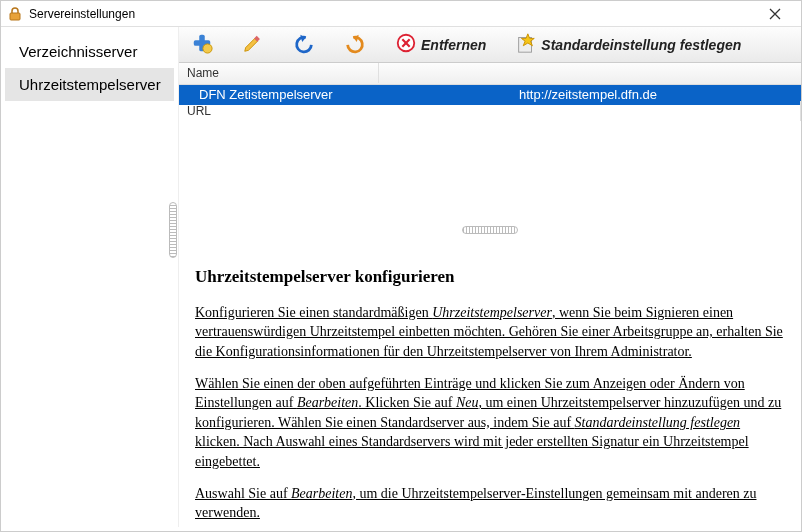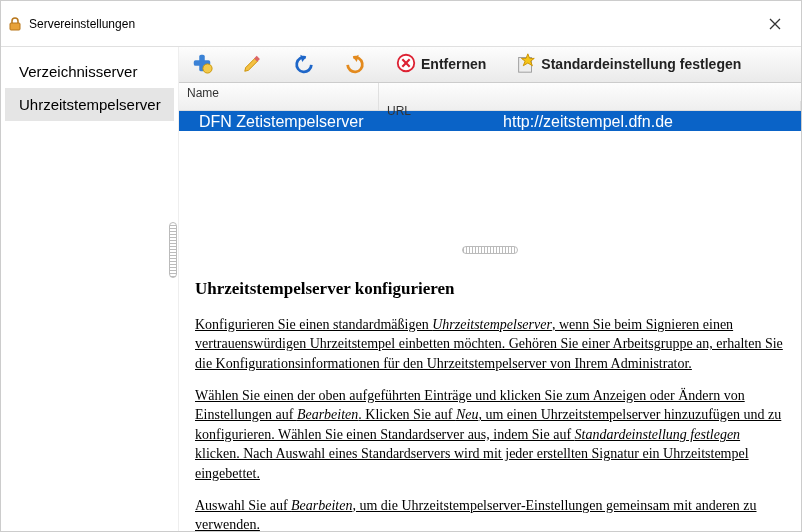--- a/index.html
+++ b/index.html
@@ -8,21 +8,21 @@
     font-family: "Segoe UI", Tahoma, sans-serif;
     font-size: 12px;
     background: #fff;
     color: #000;
     width: 802px;
     height: 532px;
     overflow: hidden;
     border: 1px solid #ccc;
   }
   .titlebar {
-    height: 46px;
+    height: 26px;
     display: flex;
     align-items: center;
     padding: 0 6px;
     border-bottom: 1px solid #e0e0e0;
     background: #fff;
   }
   .titlebar .icon { width: 16px; height: 16px; margin-right: 6px; }
   .titlebar .title { flex: 0 0 auto; font-size: 12px; }
   .titlebar .spacer { flex: 1; }
   .titlebar .close {
@@ -38,53 +38,55 @@
   }
   .sidebar-item {
     padding: 8px 14px;
     font-size: 15px;
     cursor: pointer;
   }
   .sidebar-item.selected { background: #e5e5e5; }
   .content { flex: 1; display: flex; flex-direction: column; position: relative; }
   .toolbar {
     display: flex;
-    align-items: flex-end;
+    align-items: center;
     gap: 17px;
     padding: 4px 6px;
     background: linear-gradient(#fdfdfd, #eaeaea);
     border-bottom: 1px solid #ccc;
     height: 36px;
+    font-style: italic;
   }
   .tbtn {
     display: flex; align-items: center; gap: 4px;
     padding: 2px 6px; border-radius: 3px;
     cursor: pointer; height: 28px;
   }
   .tbtn svg { width: 22px; height: 22px; }
   .tbtn-label { font-size: 14px; font-weight: bold; color: #222; }
   .table-area { height: 160px; overflow: hidden; }
   .thead {
     display: flex;
     background: linear-gradient(#fdfdfd, #efefef);
     border-bottom: 1px solid #ddd;
-    height: 28px;
+    height: 22px;
     font-size: 12px;
     color: #333;
+    flex-direction: column;
   }
   .thead .th {
     padding: 3px 8px;
     border-right: 1px solid #e0e0e0;
   }
   .th-name { width: 200px; }
   .th-url  { flex: 1; margin-top: 18px; }
   .trow {
     display: flex;
     height: 20px;
-    font-size: 16px;
+    font-size: 13px;
   }
   .trow.selected { background: #0a63c7; color: #fff; }
   .td { padding: 2px 8px 2px 20px; }
   .td-name { width: 200px; }
   .td-url  { flex: 1; padding-left: 4px; text-align: center; }
   .divider {
     height: 14px;
     display: flex; align-items: center; justify-content: center;
     position: relative;
   }
@@ -99,21 +101,21 @@
   }
   .help {
     flex: 1;
     padding: 8px 16px 12px 16px;
     font-family: Georgia, "Times New Roman", serif;
     font-size: 14px;
     line-height: 1.4;
     overflow: auto;
     position: relative;
   }
-  .help h2 { font-size: 17px; margin: 12px 0 14px 0; font-weight: bold; }
+  .help h2 { font-size: 17px; margin: 20px 0 14px 0; font-weight: bold; }
   .help p { margin: 0 0 12px 0; text-decoration: underline; }
   .help em.term { font-style: italic; }
 </style>
 </head>
 <body>
 
 <div class="titlebar">
   <span class="icon">
     <svg viewBox="0 0 16 16">
         <rect x="3" y="7" width="10" height="7" rx="1" fill="#e8a23a" stroke="#b8761a"></rect>

